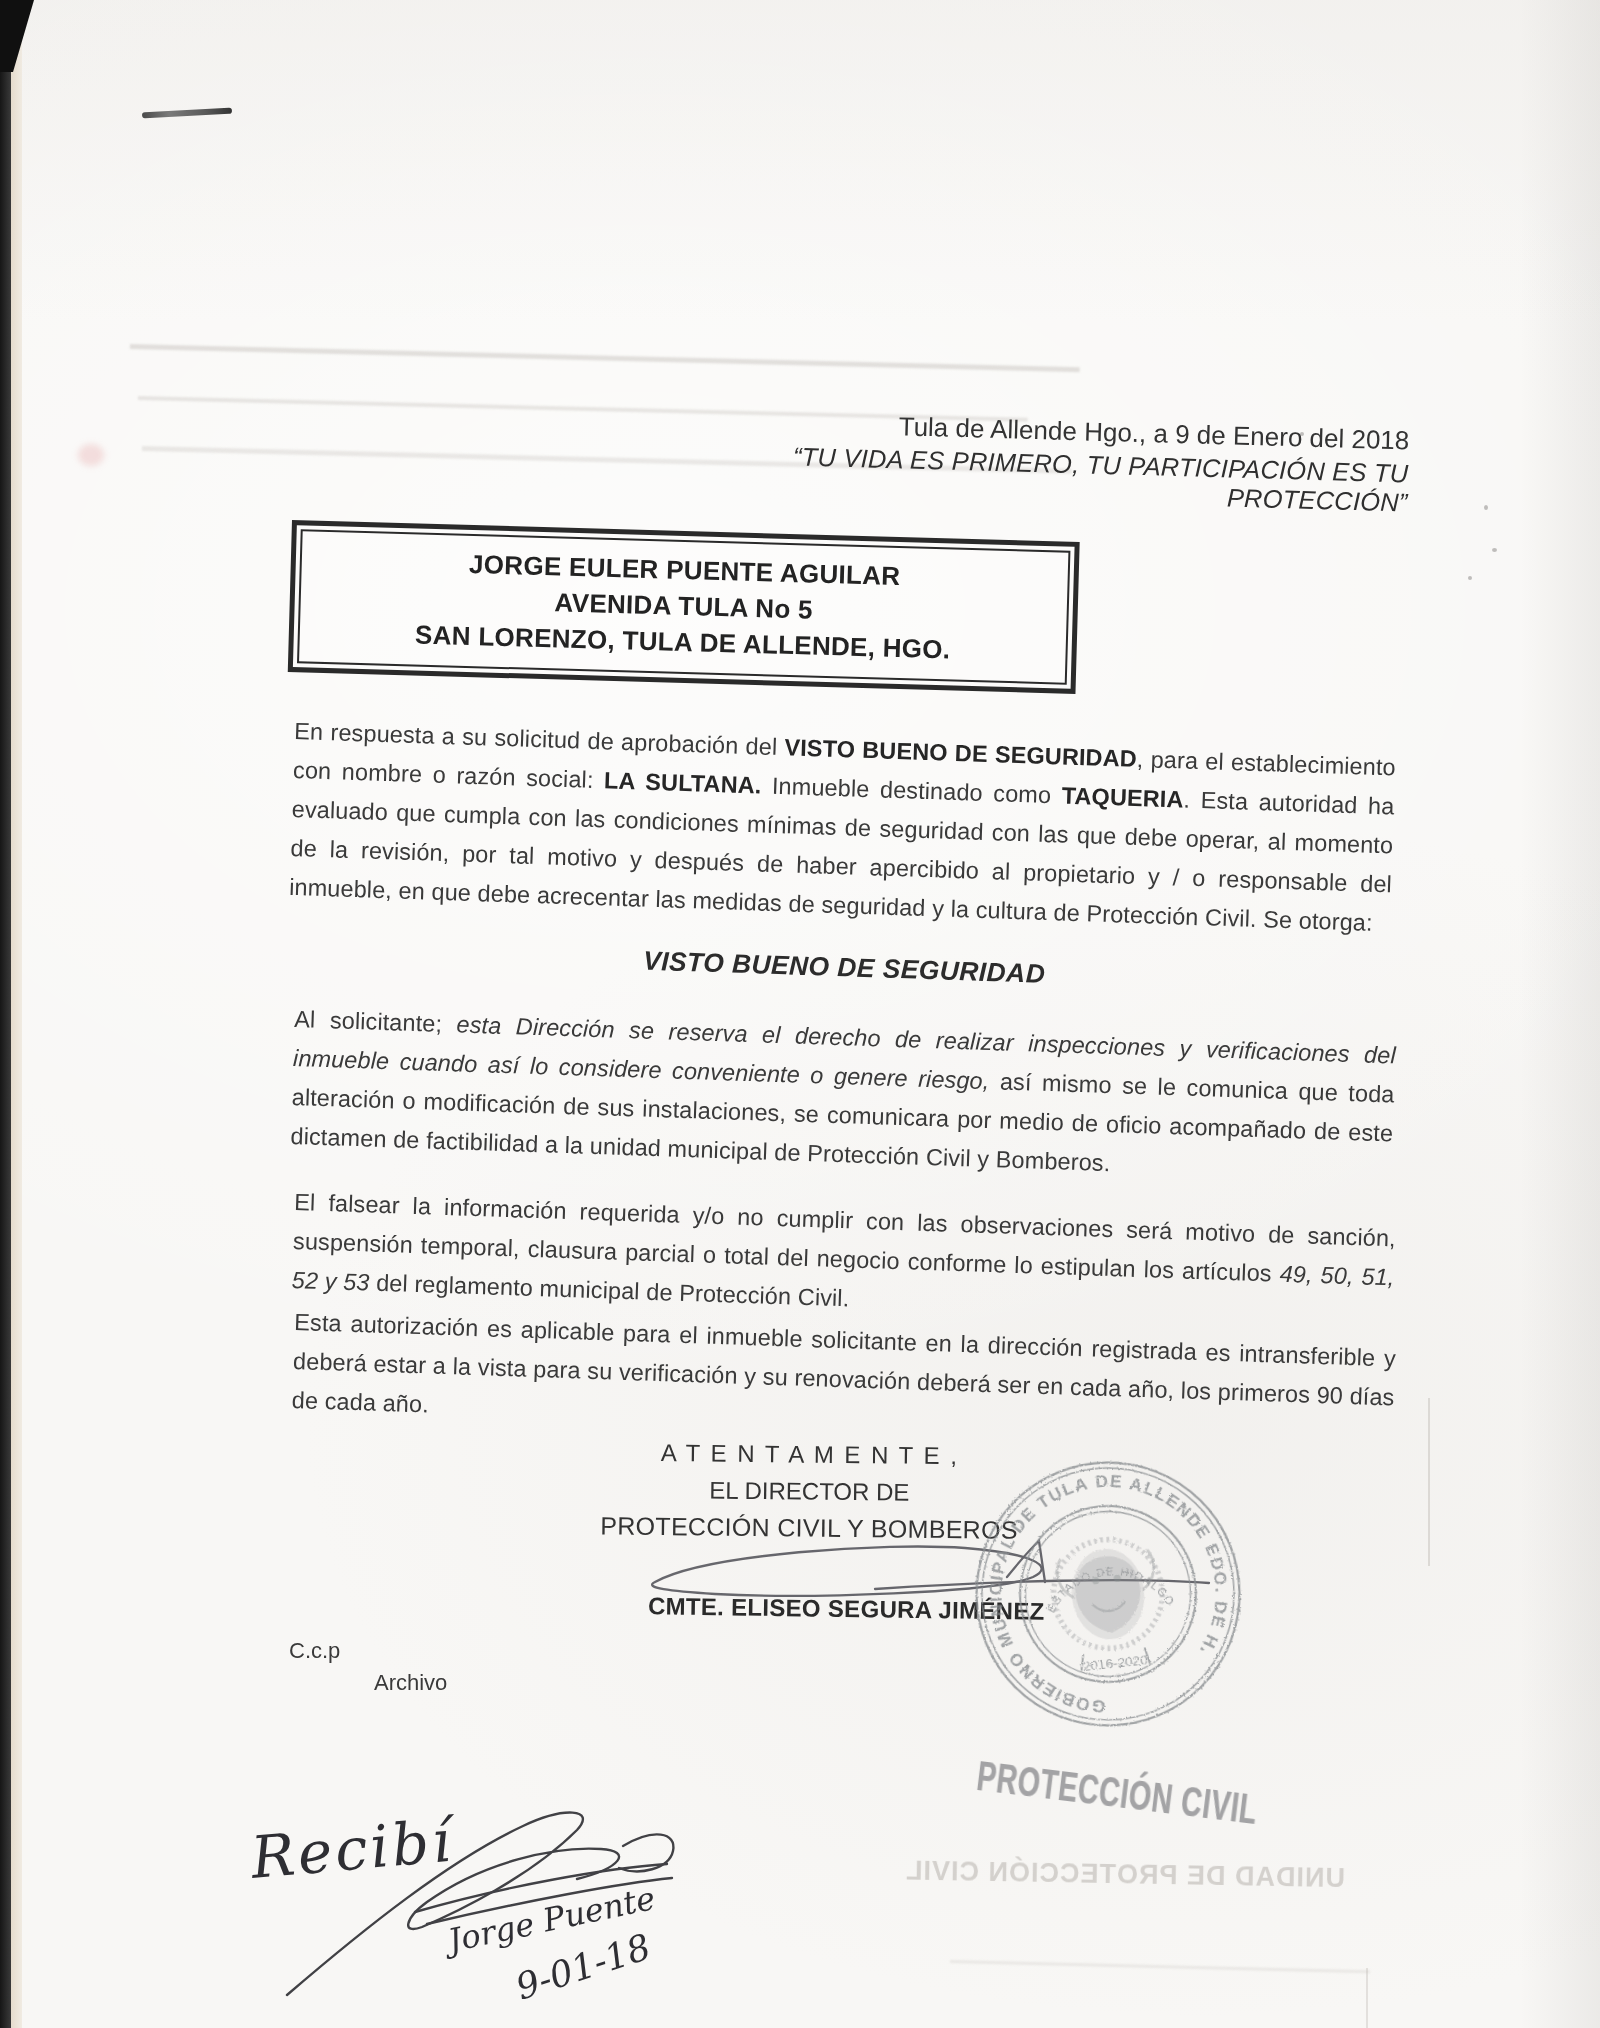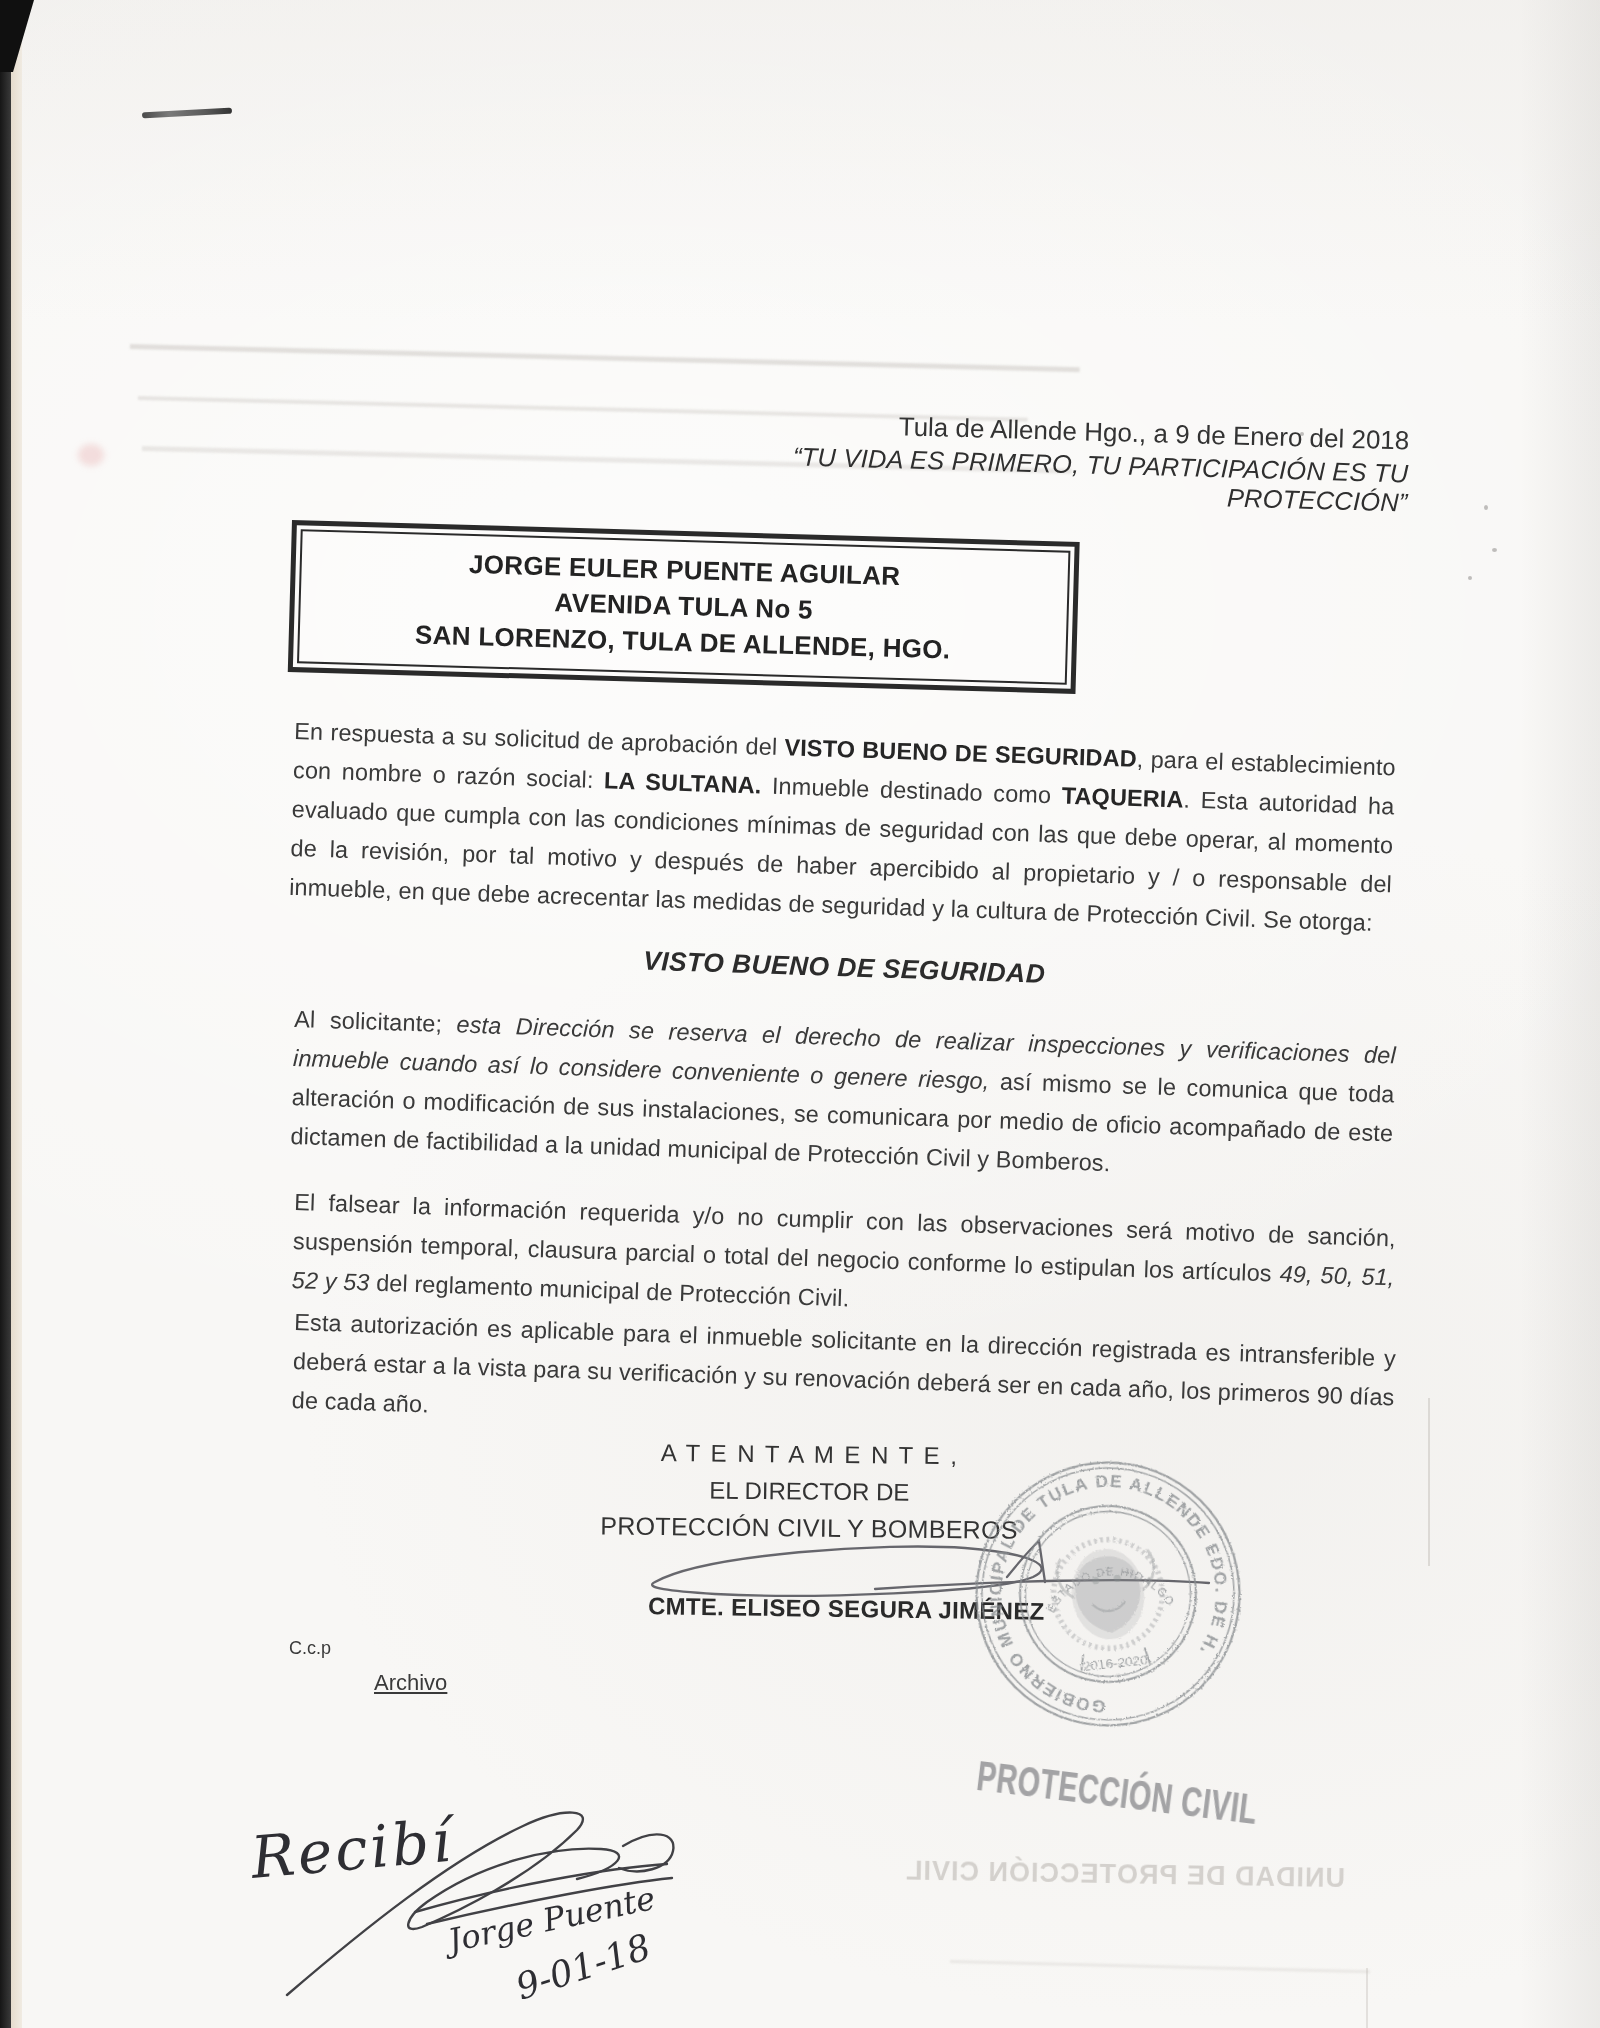--- a/index.html
+++ b/index.html
@@ -50,22 +50,22 @@
   #para3{top:1183px;}
   #para4{top:1303px;}
   .seg-bold{font-weight:bold;color:#262626;}
   .seg-italic{font-style:italic;}
   #closing{left:560px;top:1438px;width:500px;text-align:center;transform:rotate(.6deg);transform-origin:left top;color:#333;}
   #closing-1{font-size:24px;letter-spacing:2px;}
   #closing-2{font-size:24px;margin-top:9px;}
   #closing-3{font-size:25px;margin-top:8px;letter-spacing:.3px;}
   #signer-name{left:648px;top:1595px;font-weight:bold;font-size:24px;color:#2a2a2a;
                transform:rotate(.8deg);letter-spacing:.3px;white-space:nowrap;}
-  #cc-label{left:289px;top:1638px;font-size:18px;color:#3a3a3a;}
-  #cc-item{left:374px;top:1670px;font-size:22px;color:#3a3a3a;text-decoration:underline;}
+  #cc-label{left:289px;top:1638px;font-size:22px;color:#3a3a3a;}
+  #cc-item{left:374px;top:1670px;font-size:22px;color:#3a3a3a;}
   
   #round-stamp{left:972px;top:1442px;width:272px;height:304px;transform:rotate(-6deg);opacity:.8;}
   #pc-stamp{left:980px;top:1752px;font-weight:bold;font-size:42px;color:#8f8f92;opacity:.8;
             transform:rotate(7deg) scaleX(.68);transform-origin:left top;letter-spacing:1px;
             white-space:nowrap;filter:blur(.4px);
             text-shadow:1px 0 0 rgba(140,140,143,.5);}
   #dir-signature{left:635px;top:1536px;width:590px;height:80px;}
   #handwriting{left:225px;top:1750px;width:470px;height:278px;}
   .hw-text{font-family:"DejaVu Serif", serif;font-style:italic;fill:#2e2e33;}
 </style>

